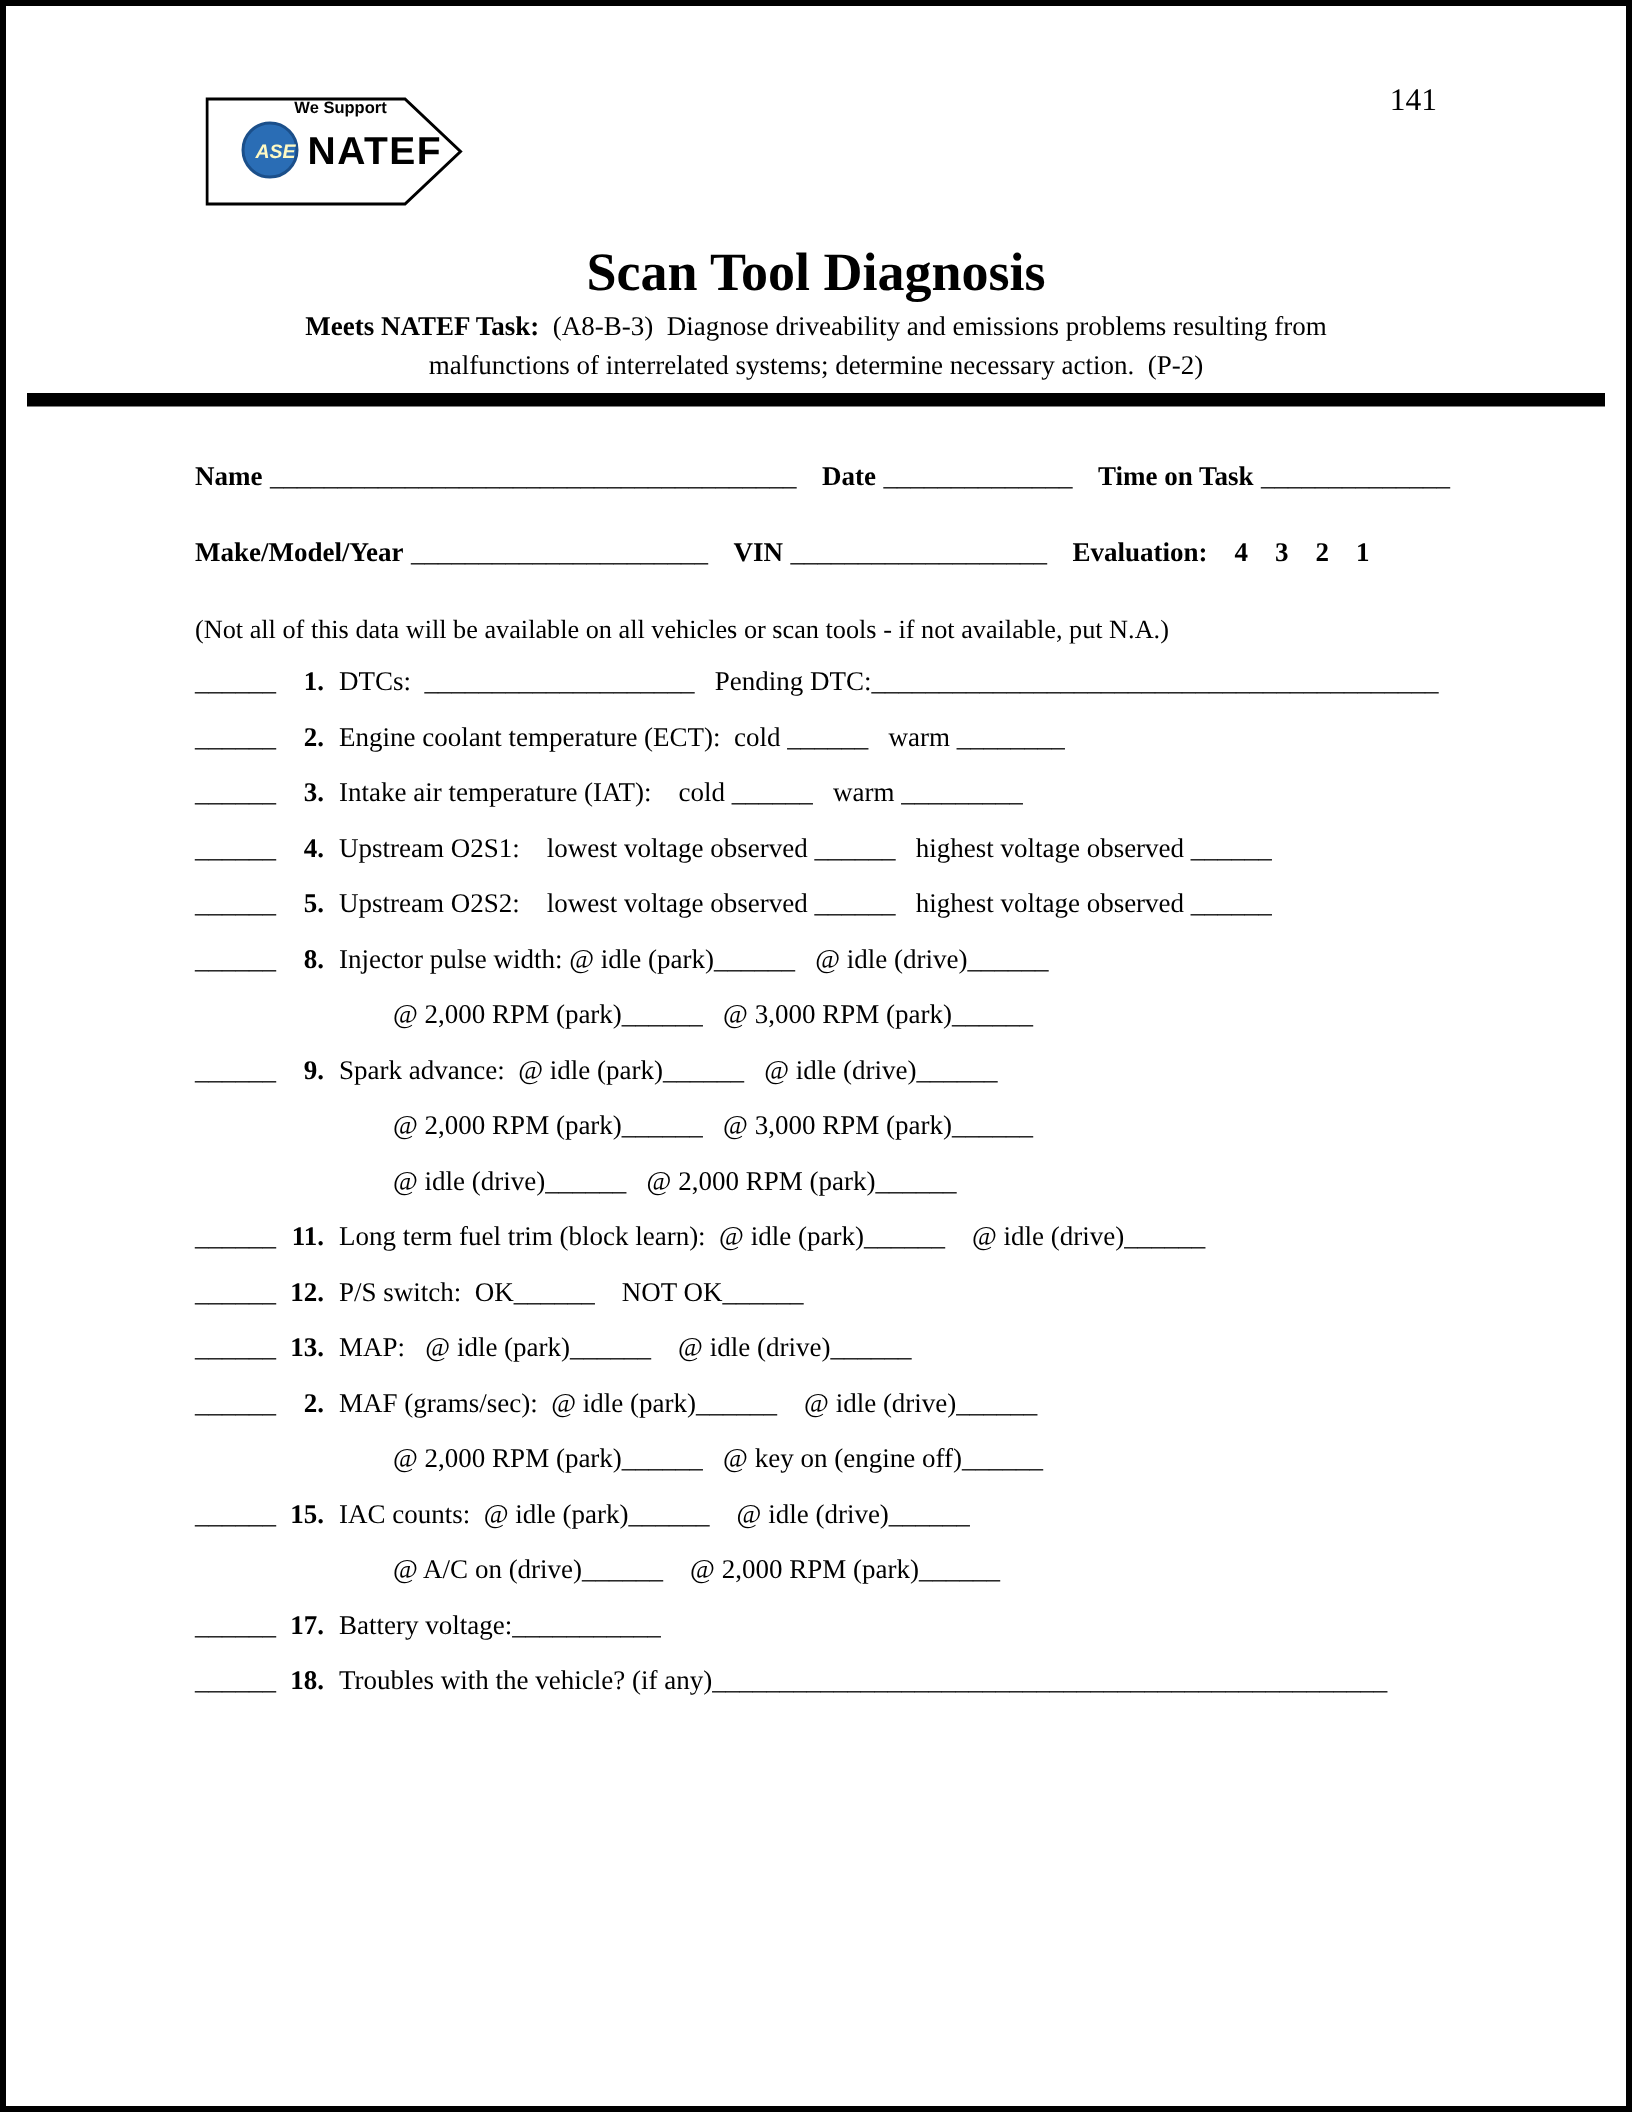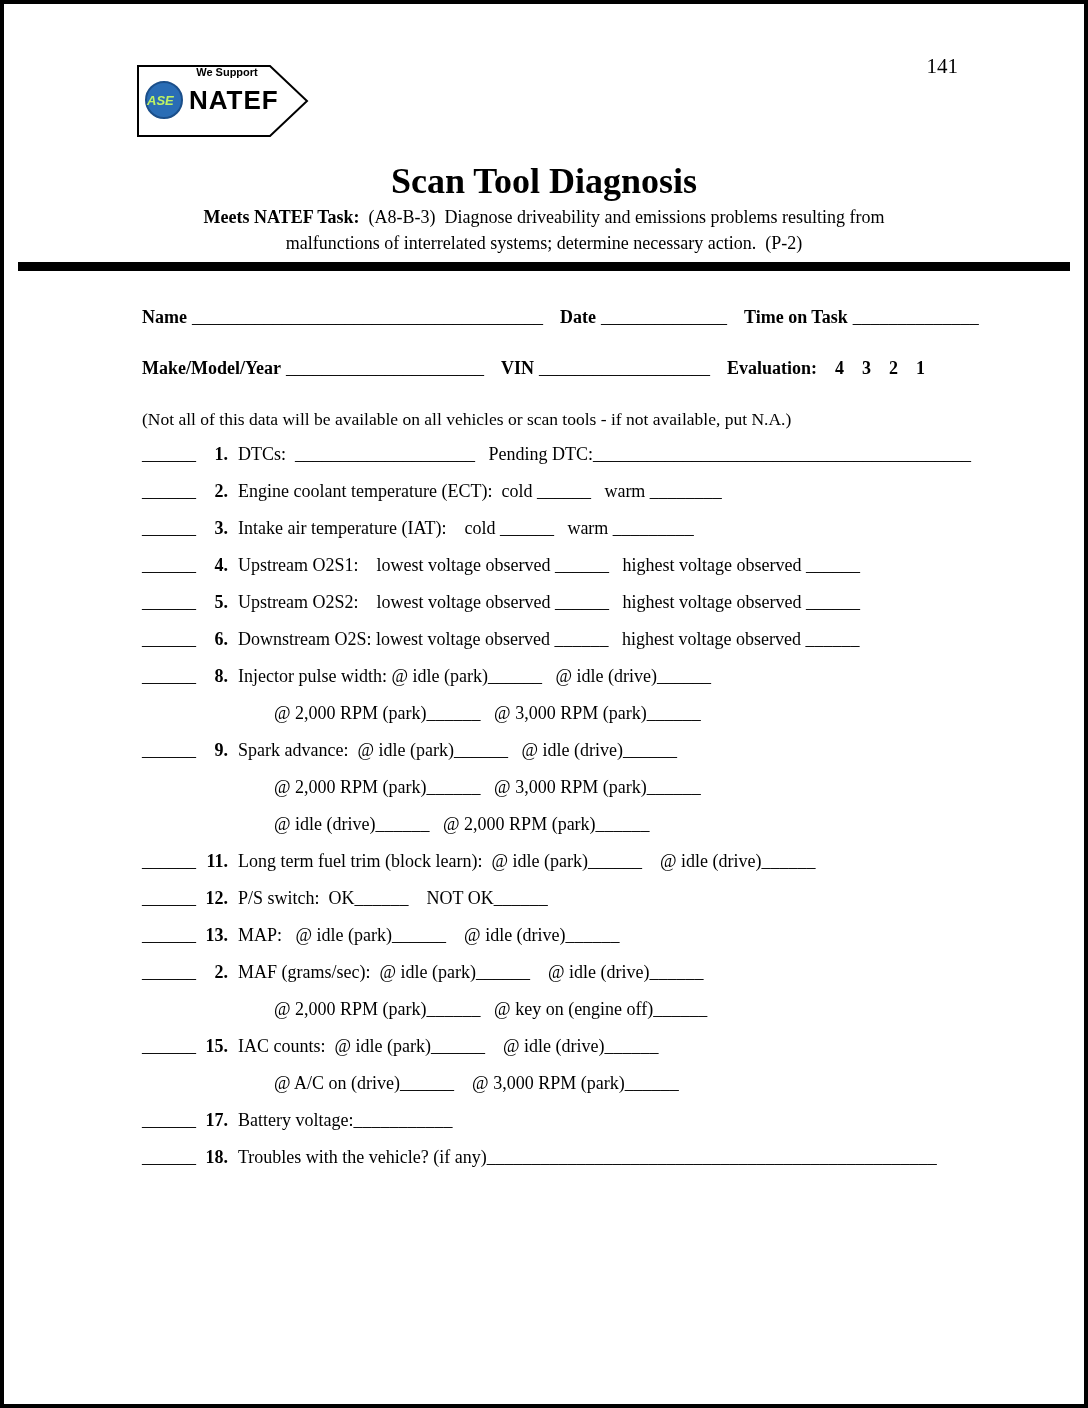--- a/index.html
+++ b/index.html
@@ -28,26 +28,27 @@
     text-align:center;
   }
   .we-support {
     font-family:"Liberation Sans", sans-serif;
     font-weight:bold; font-size:11px;
     margin-left:34px;
   }
   .logo-row { display:flex; align-items:center; margin-top:3px; }
   .ase-circle {
     width:38px; height:38px; border-radius:50%;
-    background:#2a6db5; color:#bef264;
-    display:flex; align-items:center; justify-content:flex-start;
+    background:#2a6db5; color:#fef9c3;
+    display:flex; align-items:center; justify-content:flex-end;
     font-family:"Liberation Sans", sans-serif;
     font-style:italic; font-weight:bold; font-size:13px;
     border:2px solid #1b4f8a;
     flex:0 0 auto;
+    margin-left:16px;
   }
   .natef-text {
     font-family:"Liberation Sans", sans-serif;
     font-weight:bold; font-size:26px; letter-spacing:1px;
     margin-left:6px;
   }
   .page-number {
     position:absolute; right:126px; top:50px;
     font-size:21px;
     margin-left:10px;
@@ -60,21 +61,21 @@
   .task-line { position:absolute; left:0; right:0; text-align:center; font-size:18px; white-space:pre; }
   .task1 { top:203px; }
   .task2 { top:229px;font-family:Liberation Serif, serif; }
   .b { font-weight:bold; }
   .rule {
     position:absolute; left:14px; right:14px; top:258px;
     height:9px; background:#000;
   }
   
   .content {
-    position:absolute; left:138px; top:303px; right:100px;
+    position:absolute; left:126px; top:303px; right:100px;
   }
   .info-row { white-space:pre; font-size:18px; height:51px; }
   .blank { margin-left:5px; }
   .ml { margin-left:17px; }
   .evals { margin-left:18px; white-space:pre; }
   .note { font-size:17.5px; white-space:pre; height:27px; }
   
   .item-line {
     font-size:18px; height:37px; line-height:37px;
     white-space:pre;
@@ -123,31 +124,30 @@
     <div class="info-row"><span class="b">Make/Model/Year</span><span class="blank">______________________</span><span class="b ml">VIN</span><span class="blank">___________________</span><span class="b ml">Evaluation:</span><span class="b evals">4    3    2    1</span></div>
 
     <div class="note">(Not all of this data will be available on all vehicles or scan tools - if not available, put N.A.)</div>
 
     <div id="items">
         <div class="item-line"><span class="lead">______</span><span class="num">1.</span><span class="txt">DTCs:  ____________________   Pending DTC:__________________________________________</span></div>
         <div class="item-line"><span class="lead">______</span><span class="num">2.</span><span class="txt">Engine coolant temperature (ECT):  cold ______   warm ________</span></div>
         <div class="item-line"><span class="lead">______</span><span class="num">3.</span><span class="txt">Intake air temperature (IAT):    cold ______   warm _________</span></div>
         <div class="item-line"><span class="lead">______</span><span class="num">4.</span><span class="txt">Upstream O2S1:    lowest voltage observed ______   highest voltage observed ______</span></div>
         <div class="item-line"><span class="lead">______</span><span class="num">5.</span><span class="txt">Upstream O2S2:    lowest voltage observed ______   highest voltage observed ______</span></div>
-        <div class="item-line"><span class="lead">______</span><span class="num">6.</span><span class="txt">Downstream O2S: lowest voltage observed ______   highest voltage observed ______</span></div>
         <div class="item-line"><span class="lead">______</span><span class="num">8.</span><span class="txt">Injector pulse width: @ idle (park)______   @ idle (drive)______</span></div>
         <div class="item-line cont">@ 2,000 RPM (park)______   @ 3,000 RPM (park)______</div>
         <div class="item-line"><span class="lead">______</span><span class="num">9.</span><span class="txt">Spark advance:  @ idle (park)______   @ idle (drive)______</span></div>
         <div class="item-line cont">@ 2,000 RPM (park)______   @ 3,000 RPM (park)______</div>
         <div class="item-line cont">@ idle (drive)______   @ 2,000 RPM (park)______</div>
         <div class="item-line"><span class="lead">______</span><span class="num">11.</span><span class="txt">Long term fuel trim (block learn):  @ idle (park)______    @ idle (drive)______</span></div>
         <div class="item-line"><span class="lead">______</span><span class="num">12.</span><span class="txt">P/S switch:  OK______    NOT OK______</span></div>
         <div class="item-line"><span class="lead">______</span><span class="num">13.</span><span class="txt">MAP:   @ idle (park)______    @ idle (drive)______</span></div>
         <div class="item-line"><span class="lead">______</span><span class="num">2.</span><span class="txt">MAF (grams/sec):  @ idle (park)______    @ idle (drive)______</span></div>
         <div class="item-line cont">@ 2,000 RPM (park)______   @ key on (engine off)______</div>
         <div class="item-line"><span class="lead">______</span><span class="num">15.</span><span class="txt">IAC counts:  @ idle (park)______    @ idle (drive)______</span></div>
-        <div class="item-line cont">@ A/C on (drive)______    @ 3,000 RPM (park)______</div>
+        <div class="item-line cont">@ A/C on (drive)______    @ 2,000 RPM (park)______</div>
         <div class="item-line"><span class="lead">______</span><span class="num">17.</span><span class="txt">Battery voltage:___________</span></div>
         <div class="item-line"><span class="lead">______</span><span class="num">18.</span><span class="txt">Troubles with the vehicle? (if any)__________________________________________________</span></div>
       </div>
 
   </div>
 </div>
 
 </body></html>

